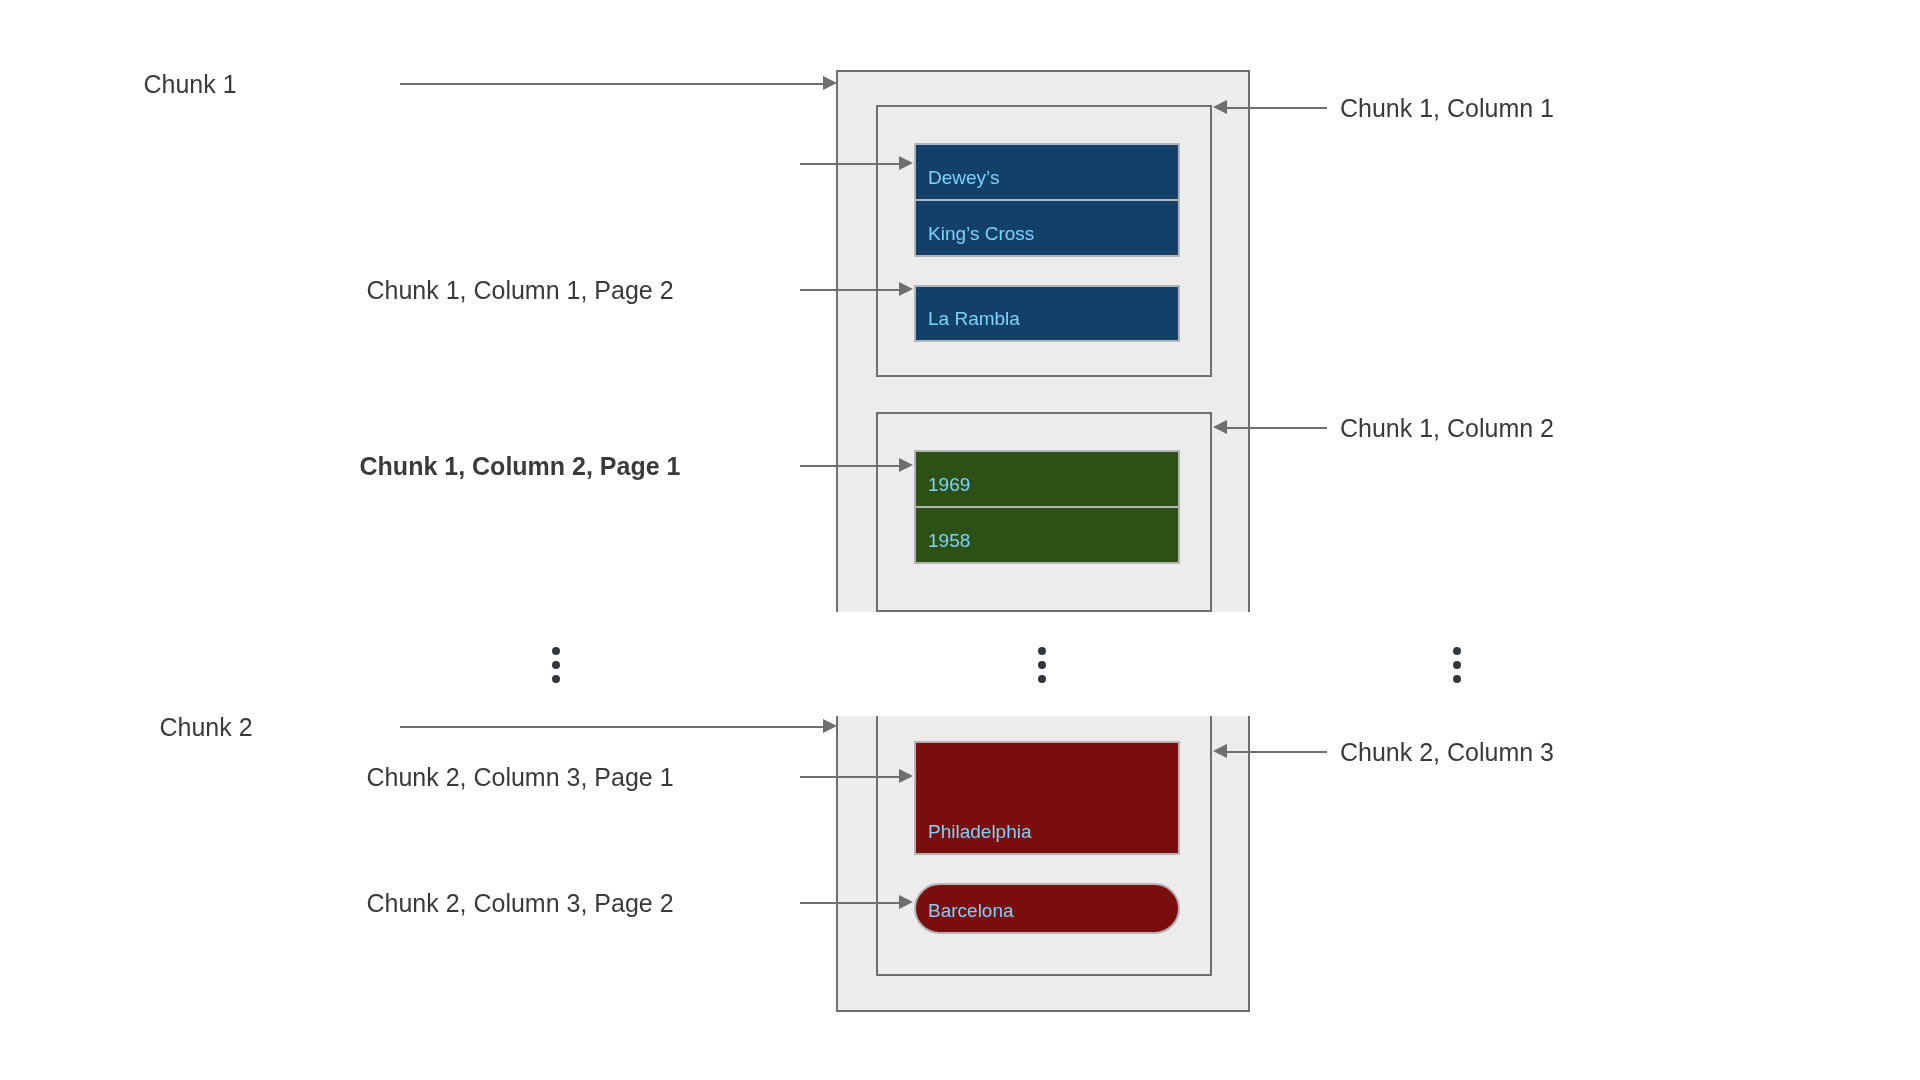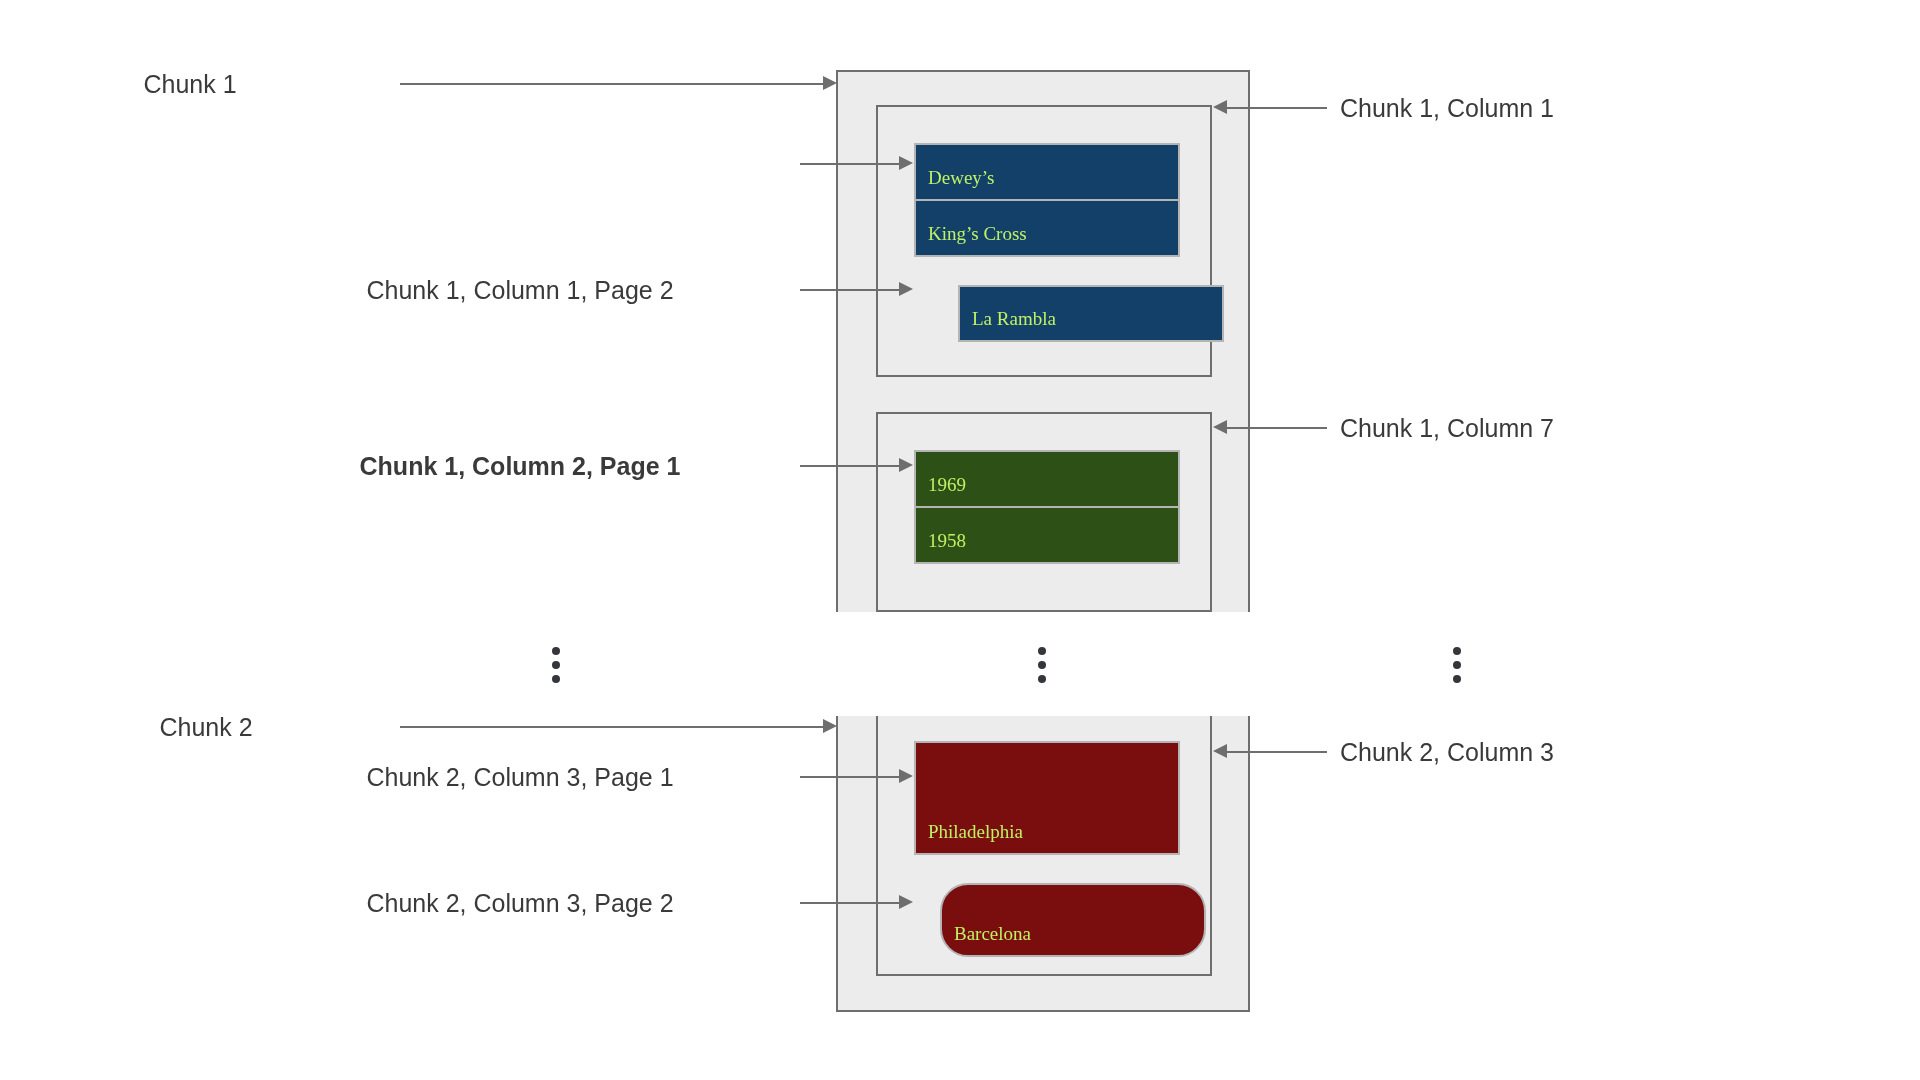--- a/index.html
+++ b/index.html
@@ -28,27 +28,26 @@
     position:absolute;
     box-sizing:border-box;
     border:2px solid #B4B4B4;
     display:flex;
     flex-direction:column;
   }
   .page-cell{
     flex:1 1 auto;
     display:flex;
     align-items:flex-end;
-    color:#bef264;
+    color:#7dd3fc;
     font-size:19px;
     line-height:1;
     padding:0 0 12px 12px;
     box-sizing:border-box;
     border-bottom:2px solid #B4B4B4;
-    font-family:Liberation Serif, serif;
   }
   .page-cell:last-child{border-bottom:none;}
 
   
   .label{
     position:absolute;
     color:#3A3A3A;
     font-size:25px;
     line-height:1;
     white-space:nowrap;
@@ -103,21 +102,21 @@
 
     <div class="chunk-box" style="left:836px;top:70px;width:414px;height:620px;"></div>
 
     <div class="column-box" style="left:876px;top:105px;width:336px;height:272px;"></div>
 
     <div class="page-box" style="left:914px;top:143px;width:266px;height:114px;background:#134069;">
       <div class="page-cell">Dewey’s</div>
       <div class="page-cell">King’s Cross</div>
     </div>
 
-    <div class="page-box" style="left:914px;top:285px;width:266px;height:57px;background:#134069;margin-left:44px;">
+    <div class="page-box" style="left:914px;top:285px;width:266px;height:57px;background:#134069;">
       <div class="page-cell">La Rambla</div>
     </div>
 
     <div class="column-box" style="left:876px;top:412px;width:336px;height:200px;"></div>
 
     <div class="page-box" style="left:914px;top:450px;width:266px;height:114px;background:#2D5016;">
       <div class="page-cell">1969</div>
       <div class="page-cell">1958</div>
     </div>
   </div>
@@ -136,21 +135,21 @@
   <div class="label right-align" style="left:250px;top:454px;width:540px;font-weight:bold;">Chunk 1, Column 2, Page 1</div>
   <div class="hline" style="left:800px;top:465px;width:102px;"></div>
   <div class="arrow-r" style="left:899px;top:458px;"></div>
 
   <div class="arrow-l" style="left:1213px;top:100px;"></div>
   <div class="hline" style="left:1227px;top:107px;width:100px;"></div>
   <div class="label" style="left:1340px;top:96px;">Chunk 1, Column 1</div>
 
   <div class="arrow-l" style="left:1213px;top:420px;"></div>
   <div class="hline" style="left:1227px;top:427px;width:100px;"></div>
-  <div class="label" style="left:1340px;top:416px;">Chunk 1, Column 7</div>
+  <div class="label" style="left:1340px;top:416px;">Chunk 1, Column 2</div>
 
   <div class="vdots" style="left:551px;top:647px;">
     <i></i>
       <i></i>
       <i></i>
   </div>
   <div class="vdots" style="left:1037px;top:647px;">
     <i></i>
       <i></i>
       <i></i>
@@ -164,21 +163,21 @@
   <div class="clip" style="left:0;top:716px;width:1920px;height:340px;">
 
     <div class="chunk-box" style="left:836px;top:-60px;width:414px;height:356px;"></div>
 
     <div class="column-box" style="left:876px;top:-60px;width:336px;height:320px;"></div>
 
     <div class="page-box" style="left:914px;top:25px;width:266px;height:114px;background:#7A0E0E;">
       <div class="page-cell">Philadelphia</div>
     </div>
 
-    <div class="page-box" style="left:940px;top:167px;width:266px;height:74px;background:#7A0E0E;border-radius:28px;">
+    <div class="page-box" style="left:914px;top:167px;width:266px;height:51px;background:#7A0E0E;border-radius:28px;">
       <div class="page-cell">Barcelona</div>
     </div>
   </div>
 
   <div class="label right-align" style="left:106px;top:715px;width:200px;">Chunk 2</div>
   <div class="hline" style="left:400px;top:726px;width:425px;"></div>
   <div class="arrow-r" style="left:823px;top:719px;"></div>
 
   <div class="label right-align" style="left:250px;top:765px;width:540px;">Chunk 2, Column 3, Page 1</div>
   <div class="hline" style="left:800px;top:776px;width:102px;"></div>

